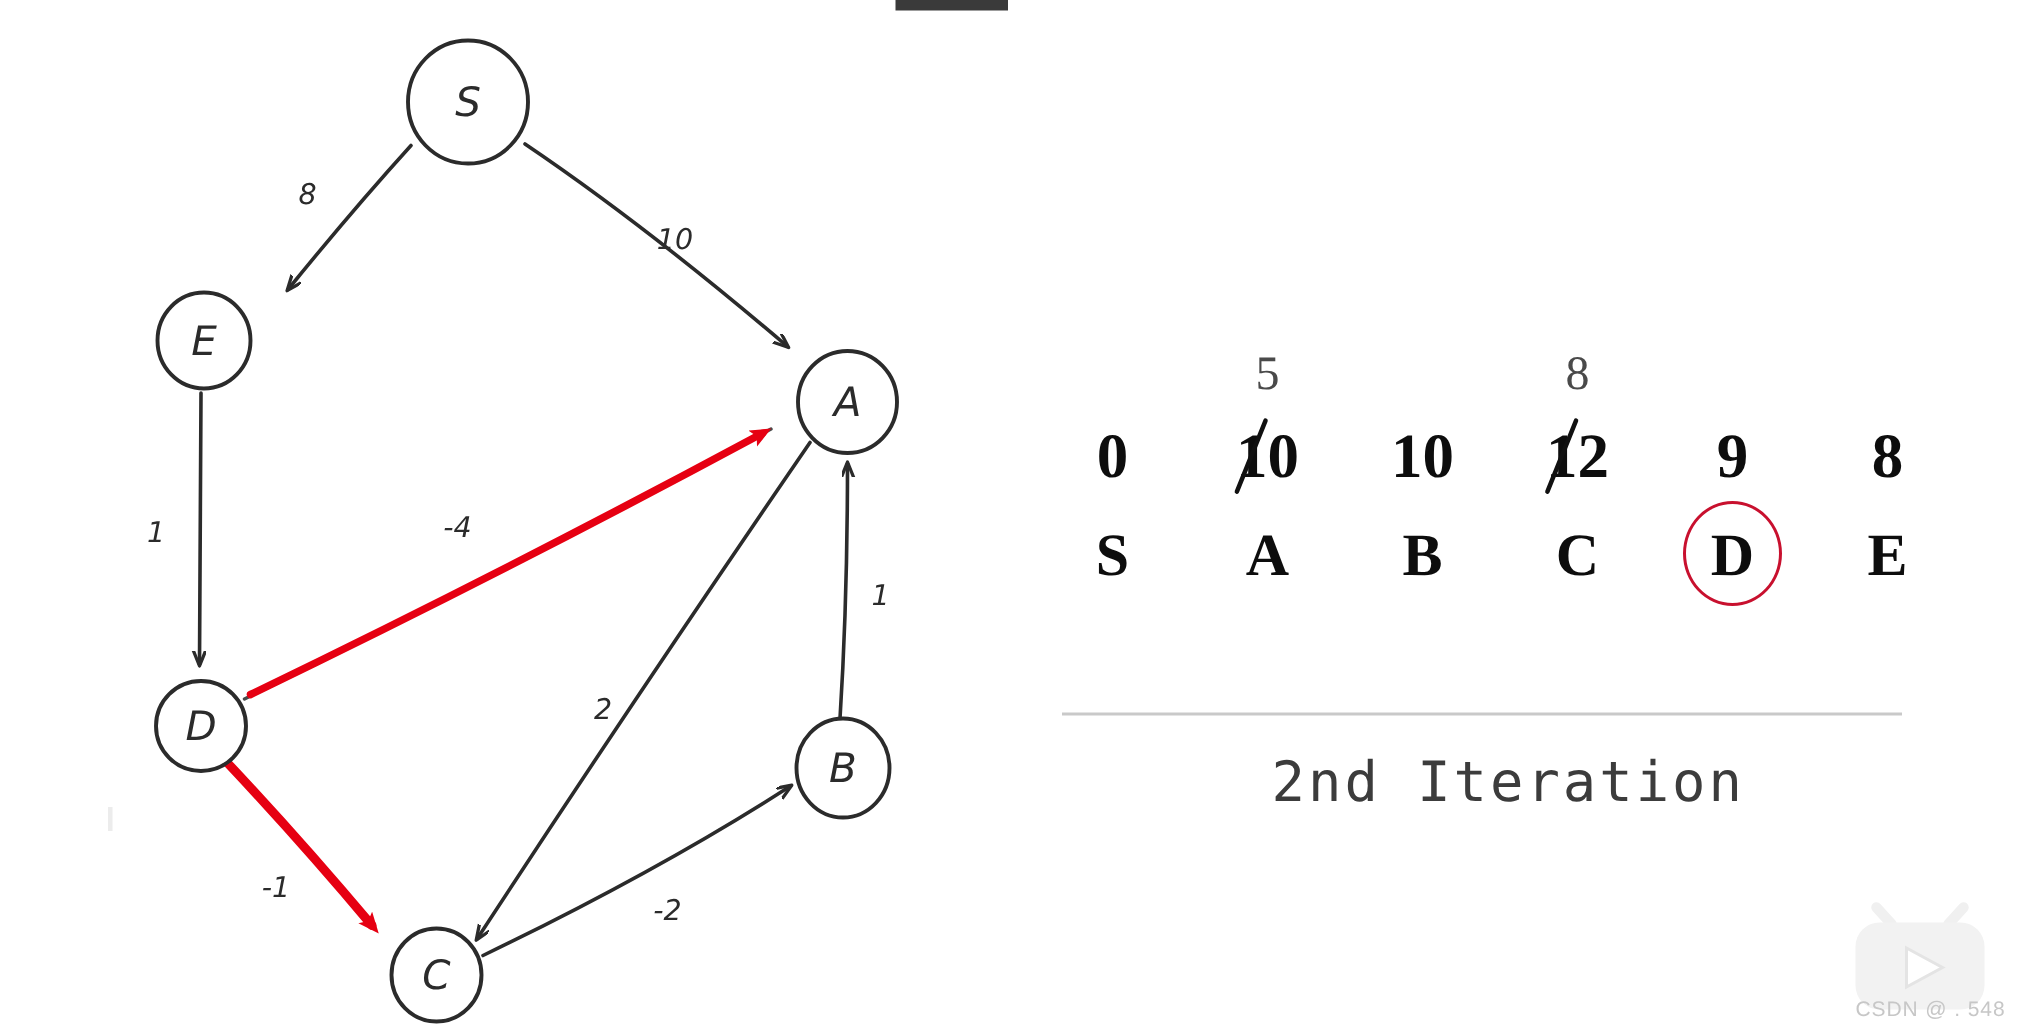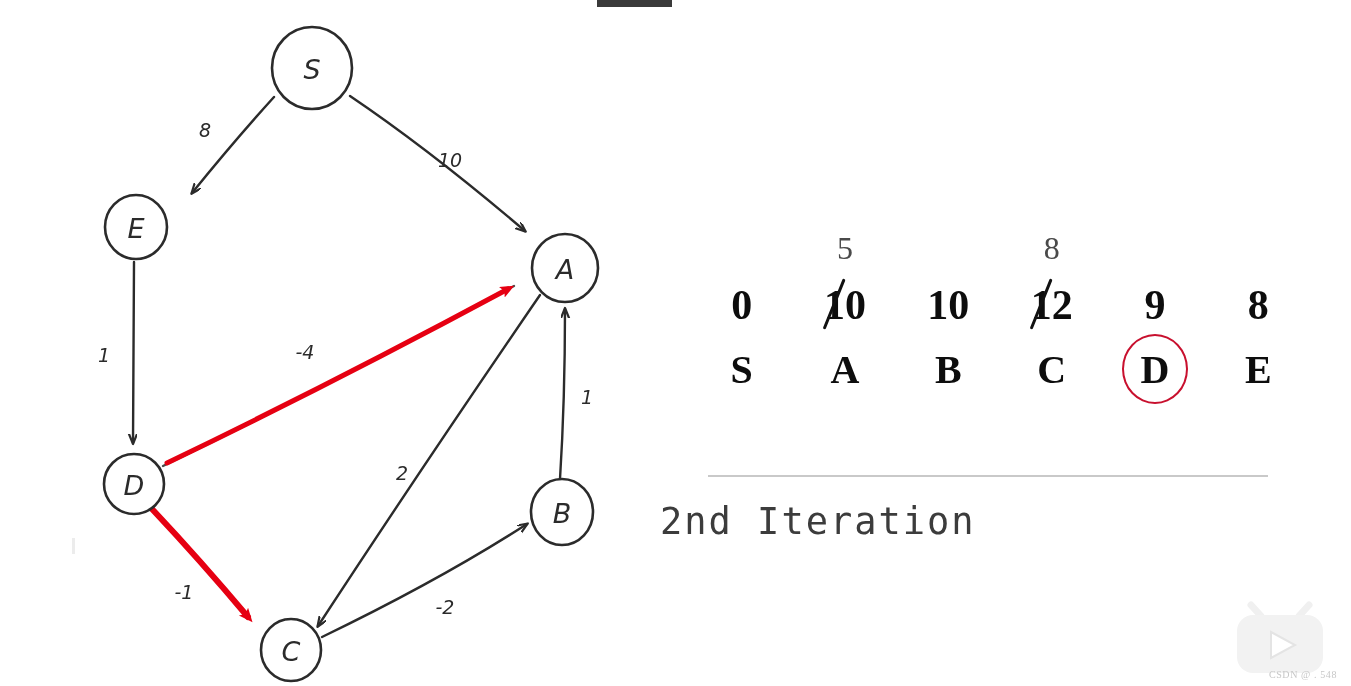--- a/index.html
+++ b/index.html
@@ -143,40 +143,40 @@
     top: 475px;
     width: 560px;
     height: 2px;
     background: #c9c9c9;
   }
   #iteration-caption {
     position: absolute;
     left: 0px;
     top: 500px;
     width: 691px;
-    text-align: left;
+    text-align: center;
     font-family: "DejaVu Sans Mono", monospace;
     font-size: 37px;
     letter-spacing: 2px;
     color: #3c3c3c;
   }
   
   #watermark {
     position: absolute;
     right: 12px;
     bottom: 8px;
     width: 118px;
     height: 78px;
   }
   #wm-text {
     position: absolute;
     right: 14px;
     bottom: 6px;
-    font-family: Liberation Serif, serif;
-    font-size: 10px;
+    font-family: Liberation Sans, sans-serif;
+    font-size: 14px;
     color: #c7c7c7;
     letter-spacing: 0.6px;
     white-space: nowrap;
   }
   #left-tick {
     position: absolute;
     left: 72px;
     top: 538px;
     width: 3px;
     height: 16px;

